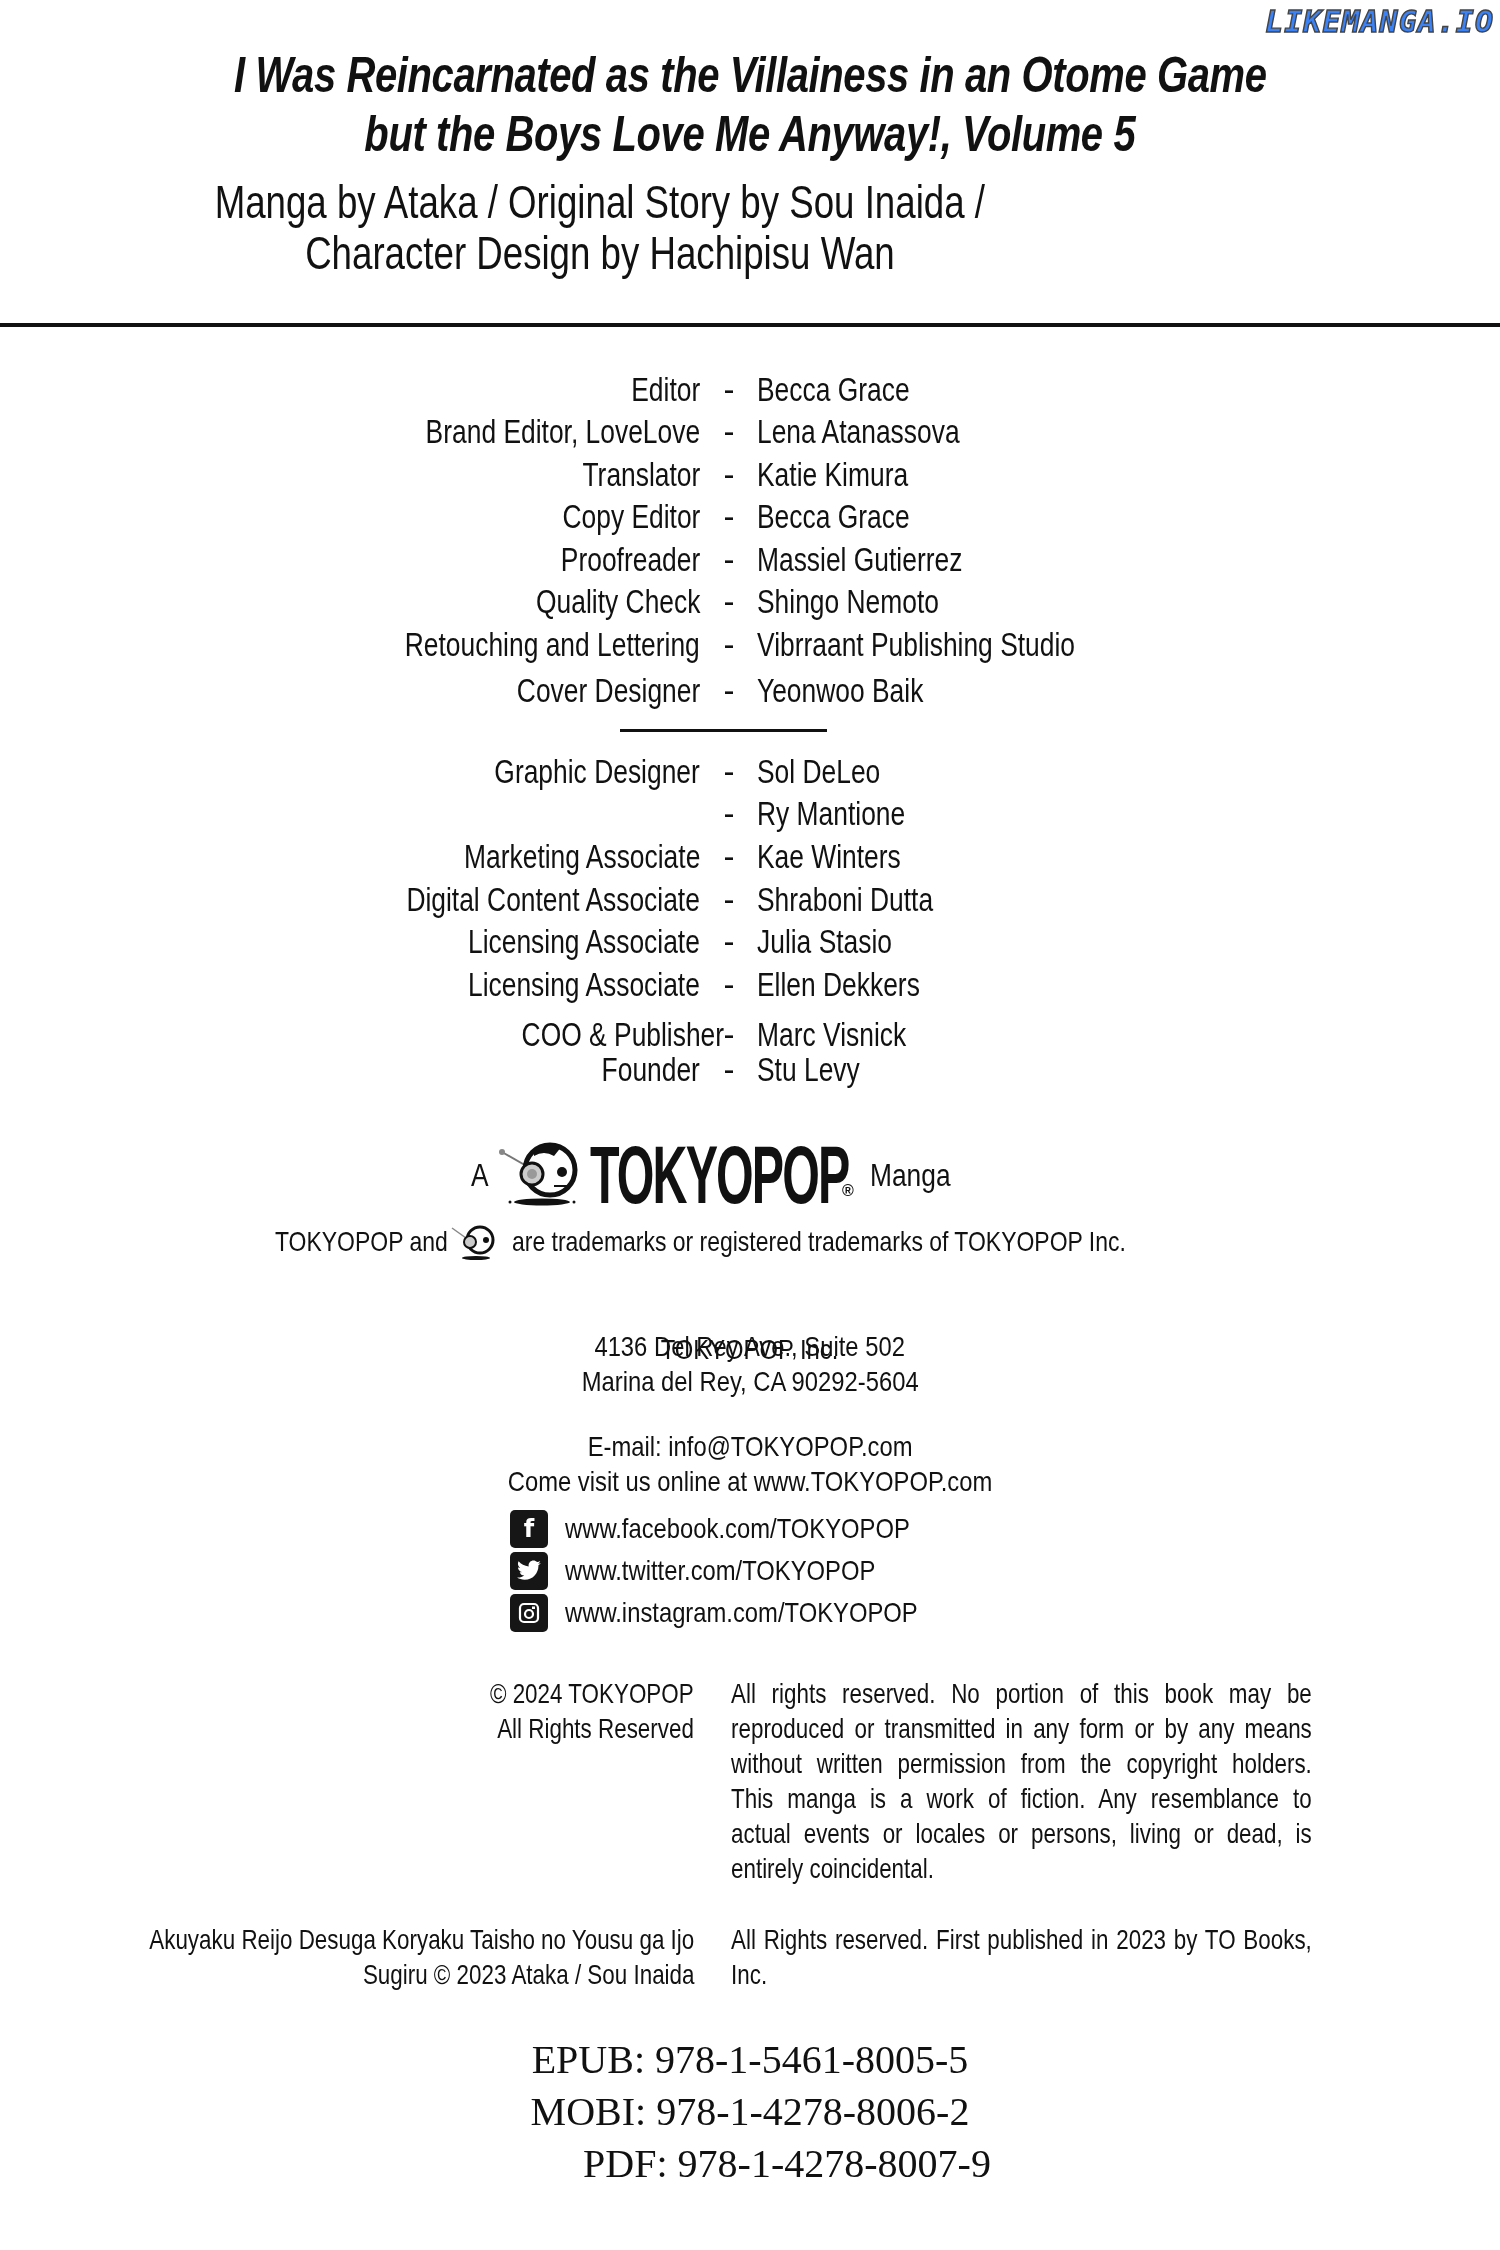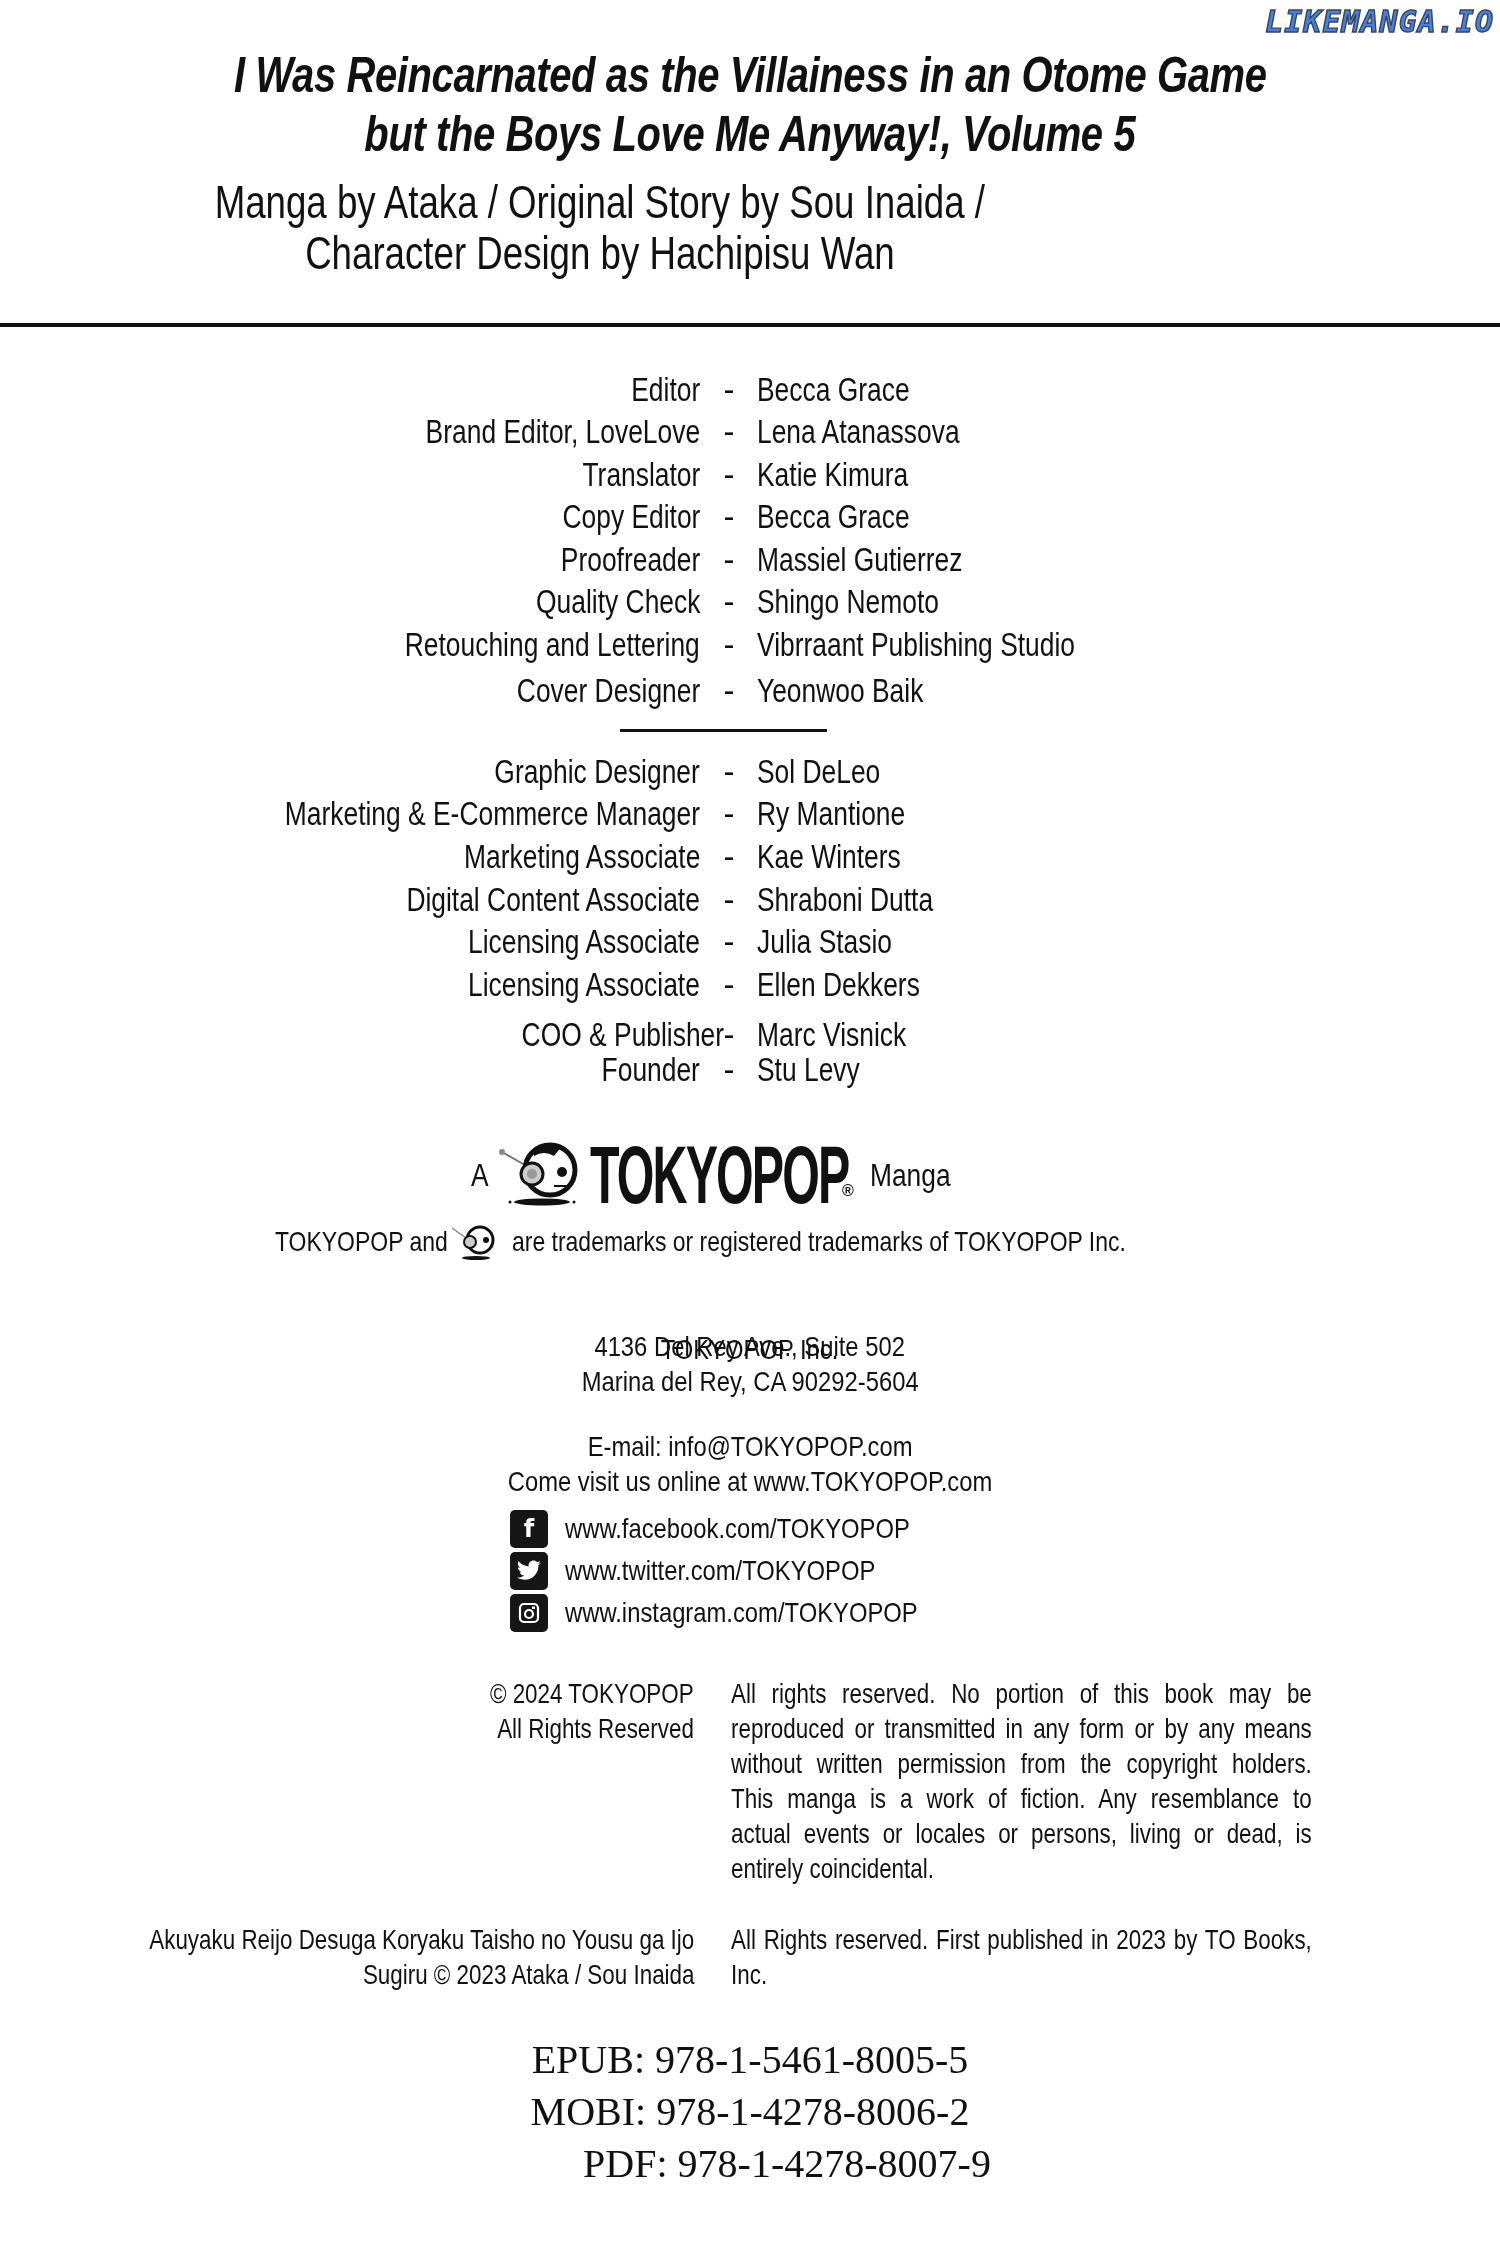--- a/index.html
+++ b/index.html
@@ -110,21 +110,20 @@
 
 <div class="abs mid-rule"></div>
 
 <div>
   <div class="credit-row" style="top:751px;">
     <div class="credit-role"><span>Graphic Designer</span></div>
     <div class="credit-dash">-</div>
     <div class="credit-name"><span>Sol DeLeo</span></div>
   </div>
   <div class="credit-row" style="top:793px;">
-    <div class="credit-role"><span>Marketing &amp; E-Commerce Manager</span></div>
     <div class="credit-dash">-</div>
     <div class="credit-name"><span>Ry Mantione</span></div>
   </div>
   <div class="credit-row" style="top:836px;">
     <div class="credit-role"><span>Marketing Associate</span></div>
     <div class="credit-dash">-</div>
     <div class="credit-name"><span>Kae Winters</span></div>
   </div>
   <div class="credit-row" style="top:879px;">
     <div class="credit-role"><span>Digital Content Associate</span></div>

